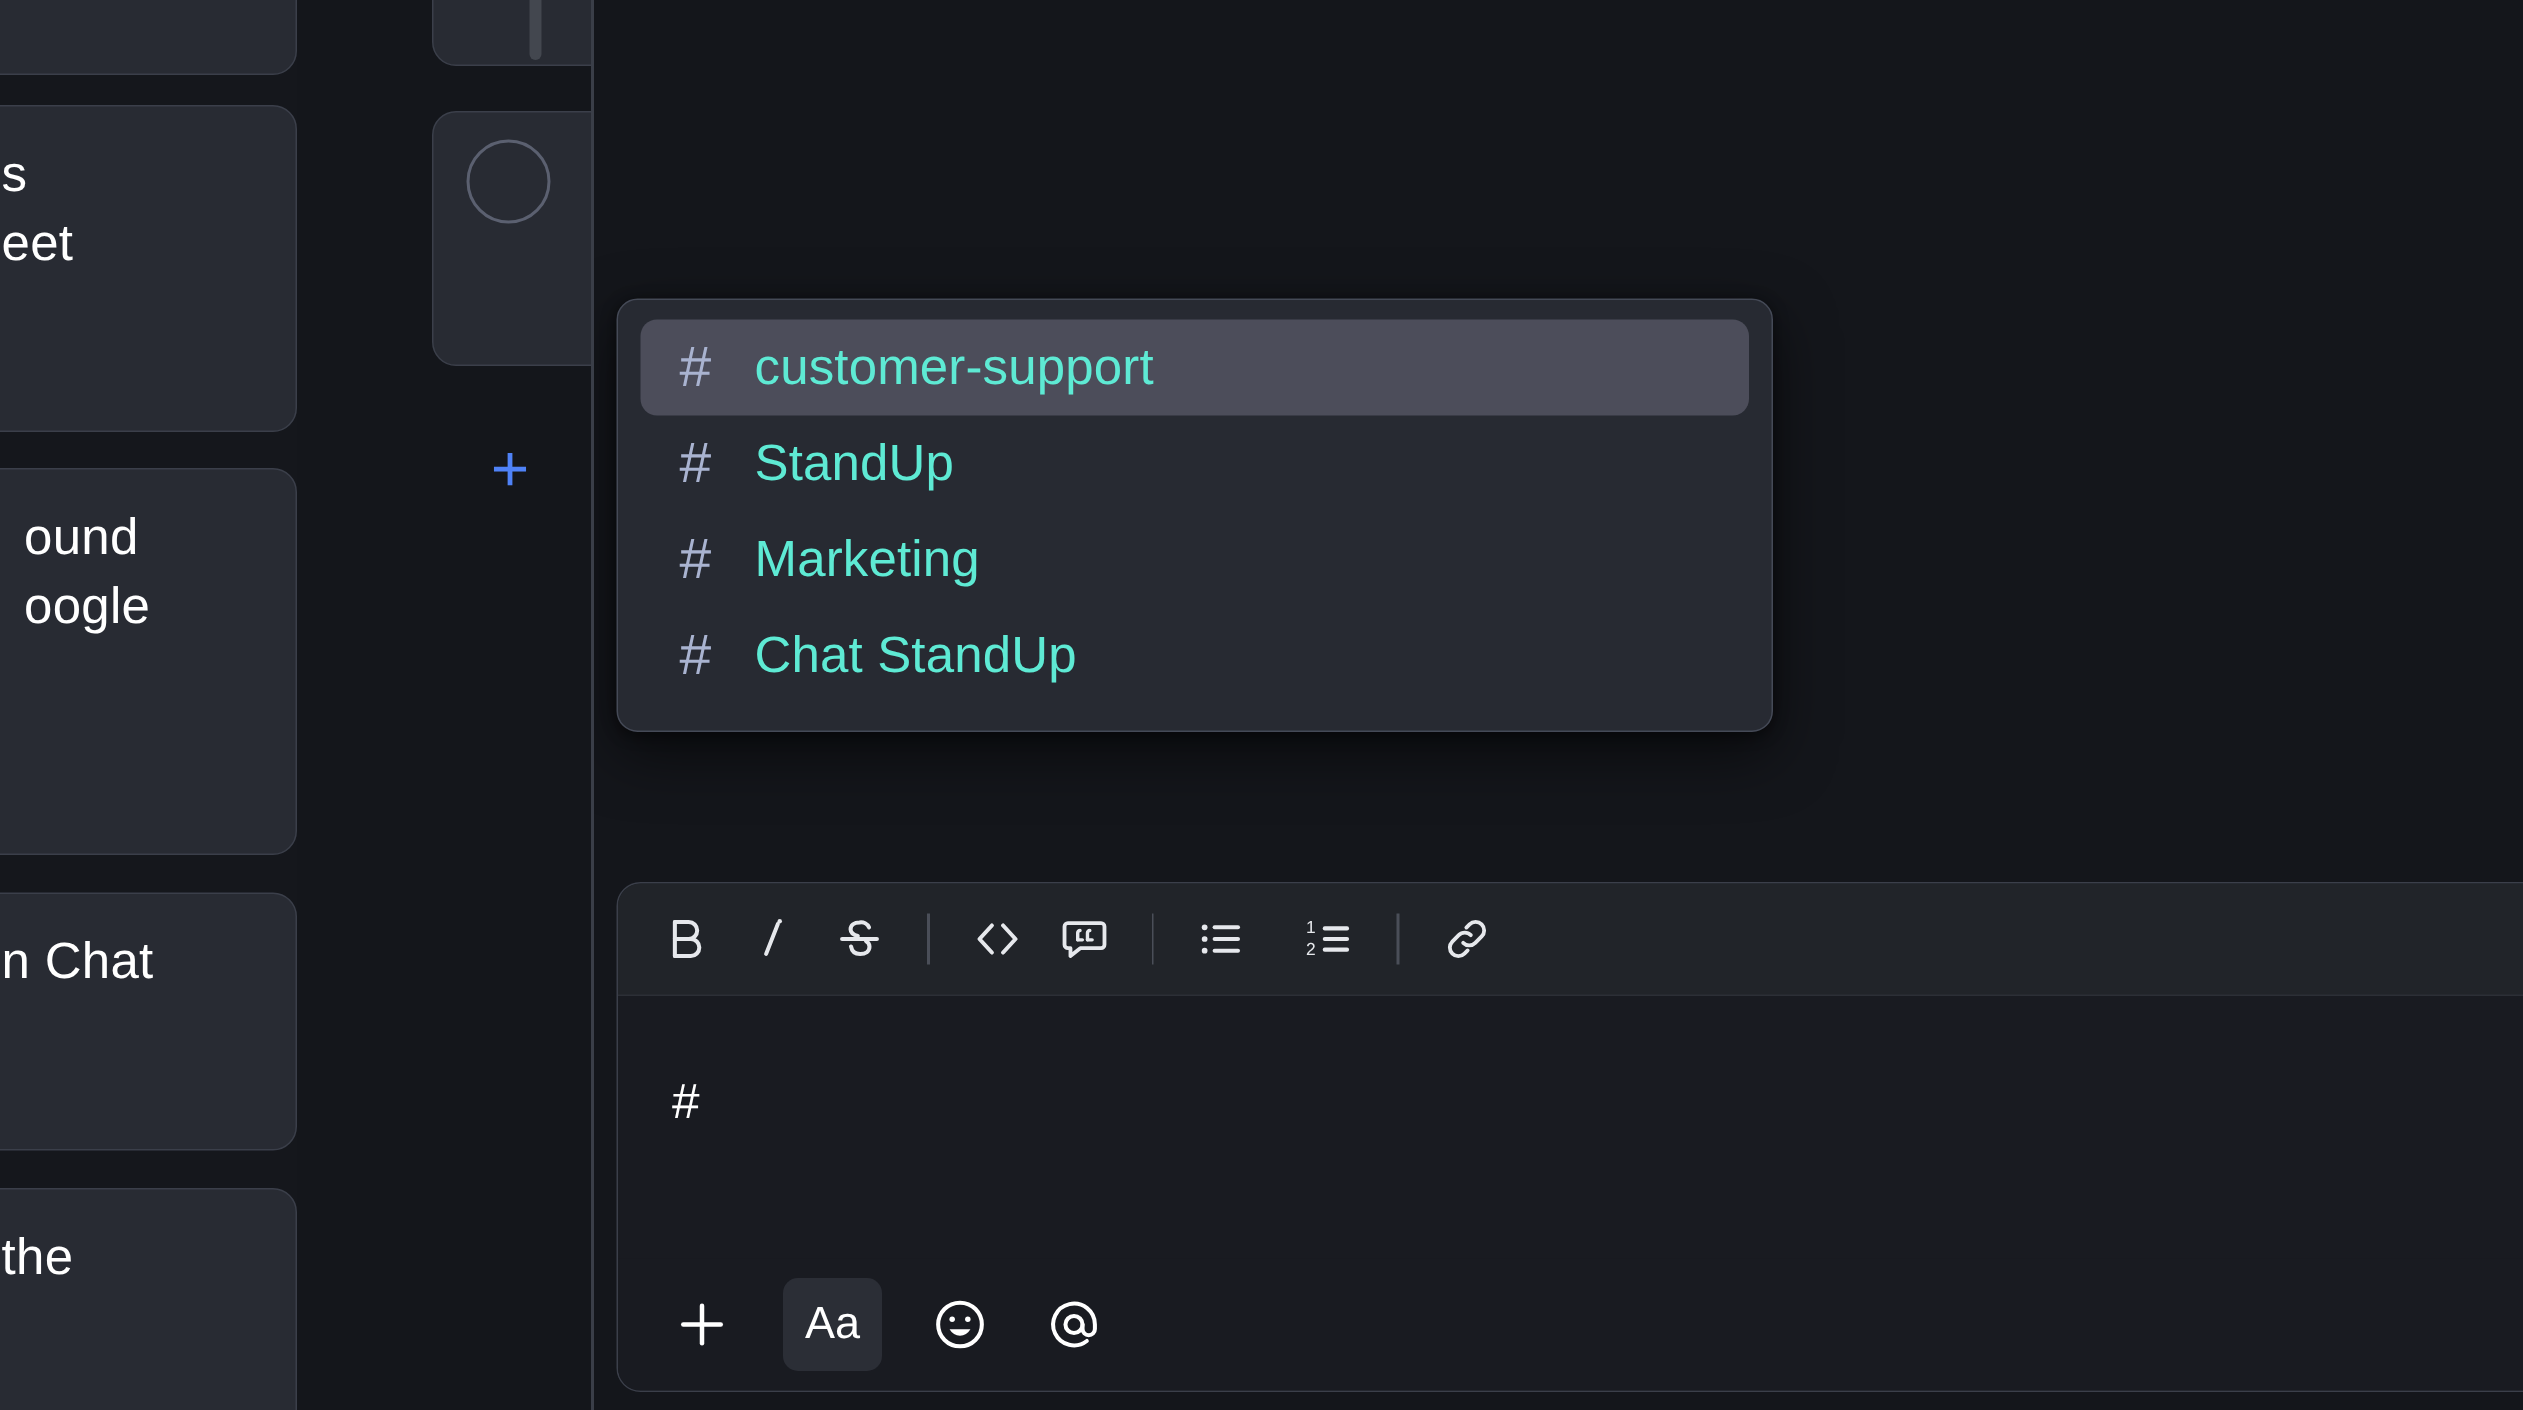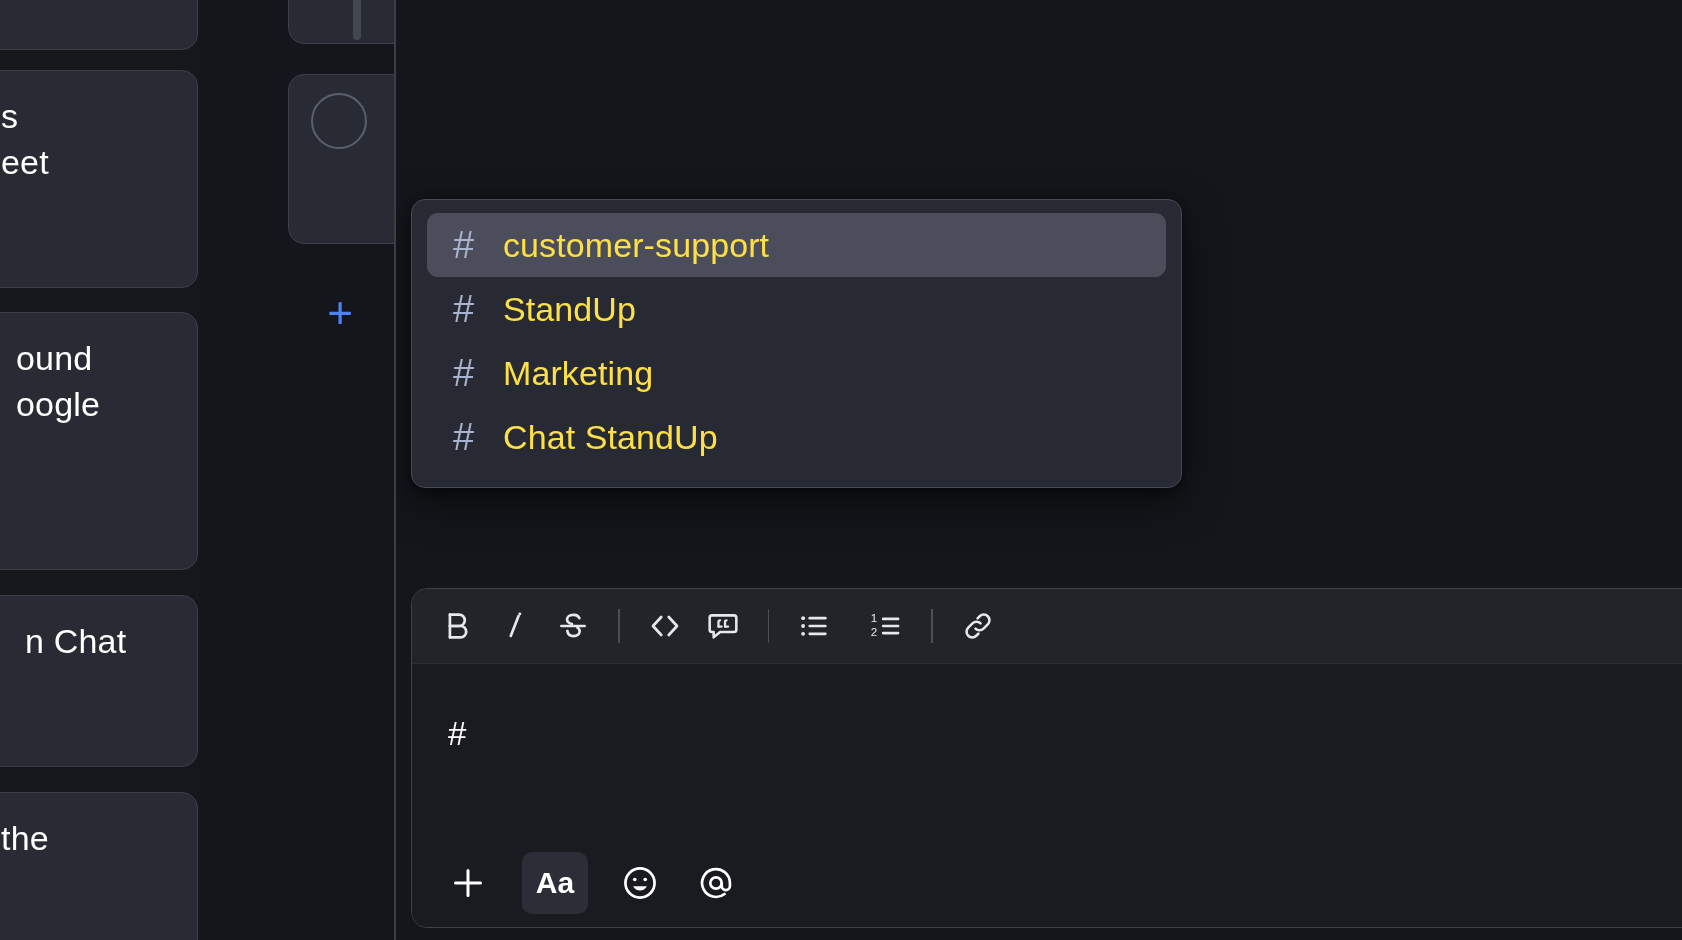--- a/index.html
+++ b/index.html
@@ -133,21 +133,21 @@
   .mention-row.active { background: #4c4d5a; }
   .m-hash {
     width: 50px;
     flex: 0 0 50px;
     color: #a9b3d0;
     font-size: 38px;
     font-weight: 300;
     line-height: 1;
   }
   .m-label {
-    color: #fde047;
+    color: #5eead4;
     font-size: 34px;
     font-weight: 400;
     letter-spacing: 0.1px;
     white-space: nowrap;
   }
 
   
   .composer {
     position: absolute;
     left: 15px; top: 588px;
@@ -213,21 +213,21 @@
     width: 56px; height: 56px;
     margin-right: 20px;
     border-radius: 10px;
     color: #ffffff;
     cursor: pointer;
   }
   .bb-btn.aa {
     width: 66px; height: 62px;
     background: #2b2e36;
     font-size: 30px;
-    font-weight: 700;
+    font-weight: 400;
     margin-right: 24px;
   }
   .bb-btn.plus { font-size: 46px; font-weight: 300; line-height: 1; margin-right: 26px; }
   .bb-btn svg { display: block; }
 </style>
 </head>
 <body>
 
 <div id="app">
 
@@ -238,21 +238,21 @@
       <div style="white-space:pre-line;">s
 eet</div>
     </div>
 
     <div class="chat-card" style="top:312px; height:258px;">
       <div style="white-space:pre-line;margin-left:15px;">ound
 oogle</div>
     </div>
 
     <div class="chat-card" style="top:595px; height:172px;">
-      <div style="white-space:pre-line;padding-left:24px;">n Chat</div>
+      <div style="white-space:pre-line;">n Chat</div>
     </div>
 
     <div class="chat-card" style="top:792px; height:180px;">
       <div style="white-space:pre-line;">the</div>
     </div>
   </div>
 
   <div class="midcol">
     <div class="mid-card top"></div>
     <div class="mid-scroll"></div>

